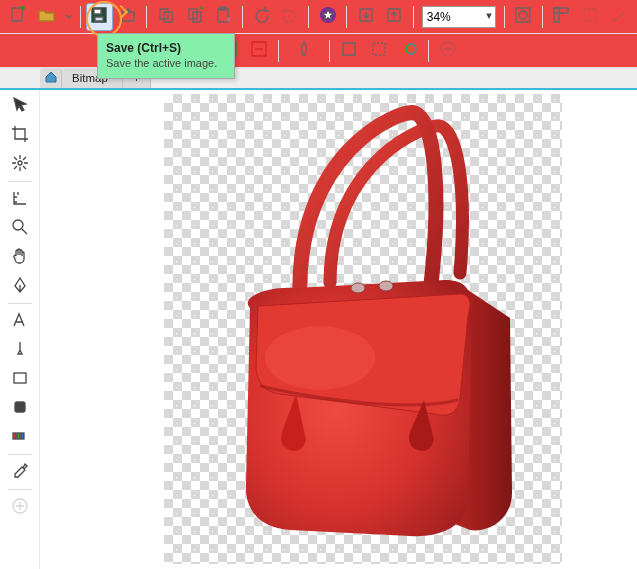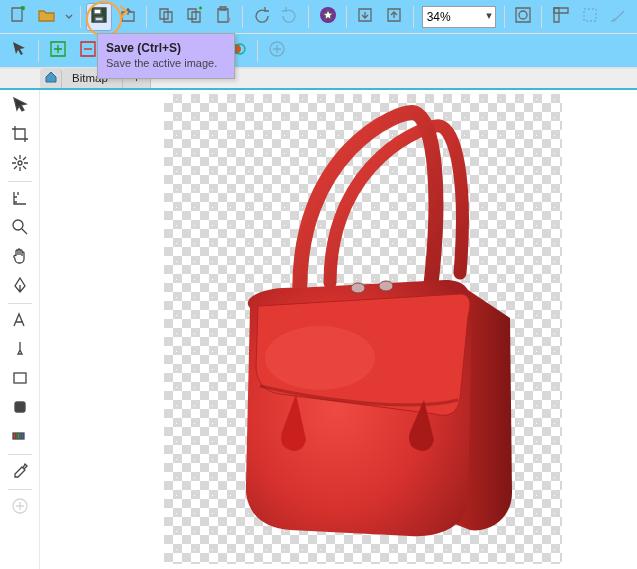--- a/index.html
+++ b/index.html
@@ -14,21 +14,22 @@
   }
 
   
   .toolbar {
     display: flex;
     align-items: center;
     height: 34px;
     padding: 0 4px;
     gap: 0;
     border-bottom: 1px solid #e2e2e2;
-    background: #7dd3fc;
+    background: #ef4444;
+    justify-content: center;
   }
   .toolbar .btn {
     width: 28px; height: 28px;
     display: flex; align-items: center; justify-content: center;
     border: 1px solid transparent;
     border-radius: 3px;
     margin: 0 1px;
     background: transparent;
   }
   .toolbar .sep {
@@ -80,21 +81,21 @@
     border-right: 2px solid #ffa53c;
     transform: rotate(45deg);
   }
   .btn.pressed { border: 1px solid #8aa8d6; background: #dbe8ff; }
 
   
   .tooltip {
     position: absolute;
     top: 33px; left: 97px;
     width: 138px;
-    background: #c4b5fd;
+    background: #86efac;
     border: 1px solid #a8a8a8;
     box-shadow: 2px 2px 4px rgba(0,0,0,.15);
     padding: 6px 8px 7px 8px;
     z-index: 50;
     line-height: 1.35;
   }
   .tooltip .title { font-weight: 700; font-size: 12px; }
   .tooltip .body  { font-size: 11px; color: #444; }
 
   

